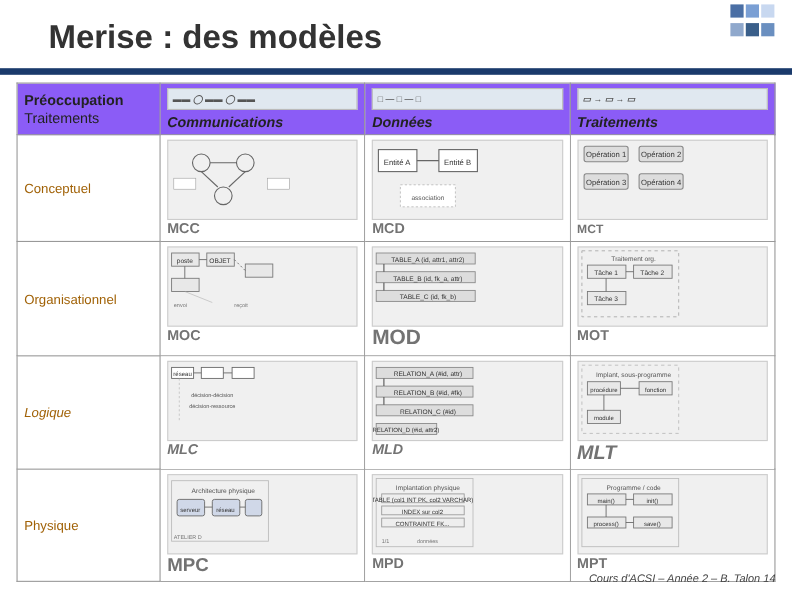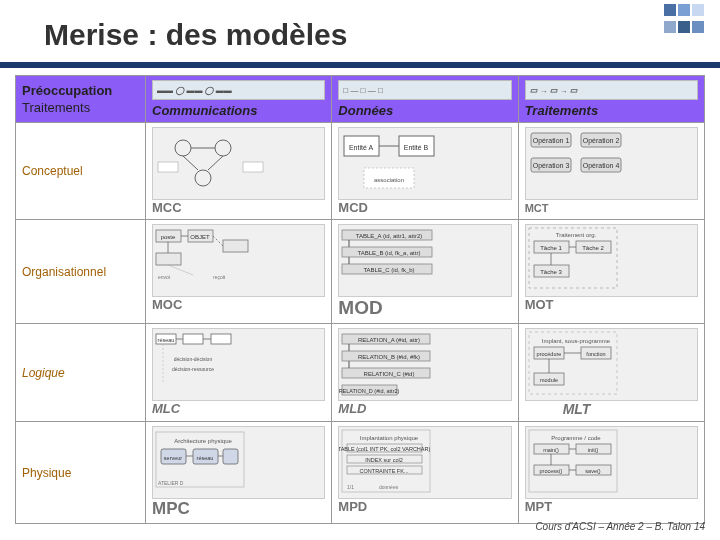--- a/index.html
+++ b/index.html
@@ -370,21 +370,21 @@
                 <rect x="8" y="18" width="30" height="12" fill="#e8e8e8" stroke="#777" stroke-width="0.8"></rect>
                 <text x="23" y="27" font-size="5.5" text-anchor="middle" fill="#333">procédure</text>
                 <rect x="55" y="18" width="30" height="12" fill="#e8e8e8" stroke="#777" stroke-width="0.8"></rect>
                 <text x="70" y="27" font-size="5.5" text-anchor="middle" fill="#333">fonction</text>
                 <rect x="8" y="44" width="30" height="12" fill="#e8e8e8" stroke="#777" stroke-width="0.8"></rect>
                 <text x="23" y="53" font-size="5.5" text-anchor="middle" fill="#333">module</text>
                 <line x1="38" y1="24" x2="55" y2="24" stroke="#666" stroke-width="0.8"></line>
                 <line x1="23" y1="30" x2="23" y2="44" stroke="#666" stroke-width="0.8"></line>
               </svg>
             </div>
-            <span style="font-weight:bold; font-size:14px; font-style:italic;margin-left:38px;">MLT</span>
+            <span style="font-weight:bold; font-size:18px; font-style:italic;">MLT</span>
           </td>
         </tr>
 
         <tr class="data-row">
           <td>
             <span class="cell-label">Physique</span>
           </td>
           <td class="diagram-cell">
             <div class="diagram-mini">
               <svg width="100%" height="68">

